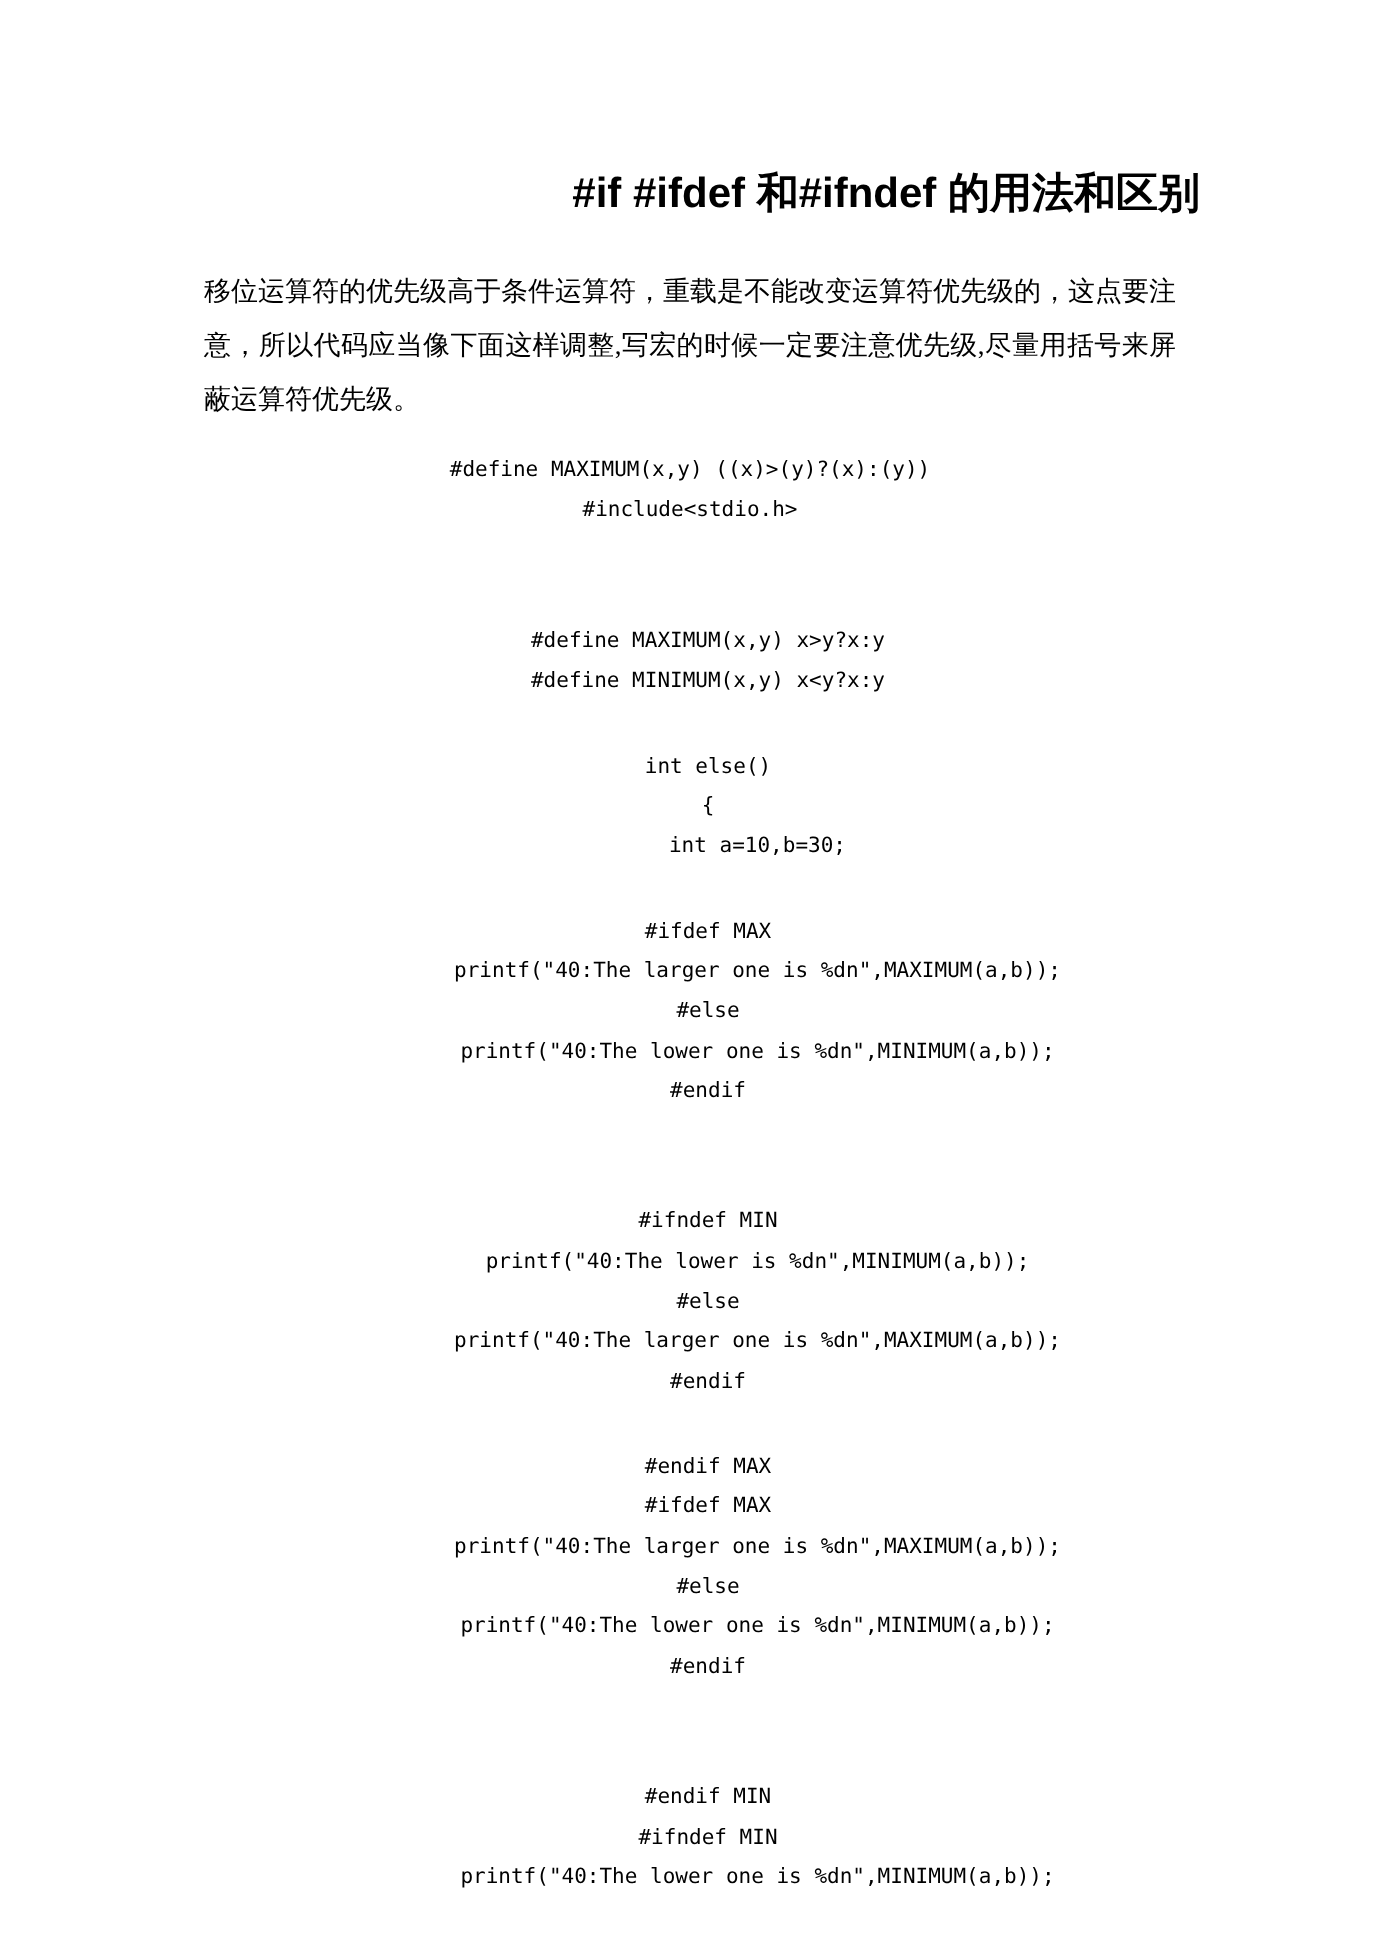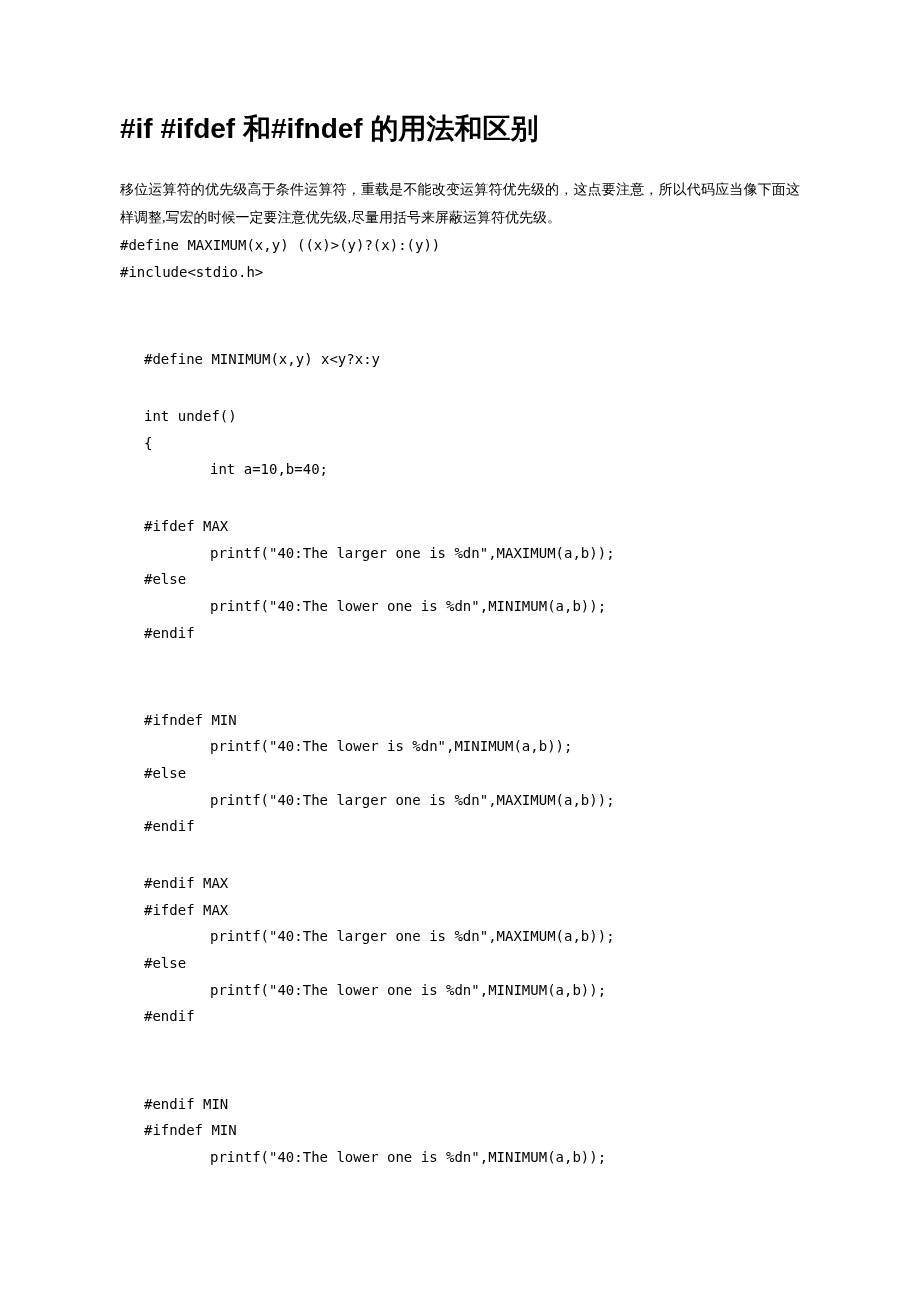--- a/index.html
+++ b/index.html
@@ -7,42 +7,43 @@
     padding: 0;
     background: #fff;
     font-family: "SimSun", "宋体", serif;
     width: 920px;
   }
   .page {
     padding: 110px 120px 40px 120px;
     box-sizing: border-box;
   }
   .title {
-    text-align: left;
+    text-align: right;
     font-family: "SimHei", "黑体", "Microsoft YaHei", sans-serif;
     font-size: 28px;
     font-weight: bold;
     margin-bottom: 28px;
   }
   .subtitle {
     font-family: "SimSun", "宋体", monospace;
     font-size: 14px;
     line-height: 1.9;
   }
   .para {
-    font-size: 14px;
+    font-size: 18px;
     line-height: 2.0;
     text-align: justify;
-    margin: 0;
+    margin: 16px;
   }
   .code {
     font-family: "SimSun", "宋体", monospace;
     font-size: 14px;
     line-height: 1.9;
     white-space: pre;
+    text-align: center;
   }
   .indent1 { padding-left: 24px; }
   .indent2 { padding-left: 90px; }
   .blank { height: 1.9em; }
 </style>
 </head>
 <body>
 
 <div class="page">
 
@@ -50,25 +51,26 @@
 
 
   <p class="para">移位运算符的优先级高于条件运算符，重载是不能改变运算符优先级的，这点要注意，所以代码应当像下面这样调整,写宏的时候一定要注意优先级,尽量用括号来屏蔽运算符优先级。</p>
 
   <div class="code">#define MAXIMUM(x,y) ((x)&gt;(y)?(x):(y))</div>
   <div class="code">#include&lt;stdio.h&gt;</div>
 
   <div class="blank"></div>
 
   <div class="blank"></div>
+  <div class="code indent1">#define MAXIMUM(x,y) x&gt;y?x:y</div>
   <div class="code indent1">#define MINIMUM(x,y) x&lt;y?x:y</div>
   <div class="blank"></div>
-  <div class="code indent1">int undef()</div>
+  <div class="code indent1">int else()</div>
   <div class="code indent1">{</div>
-  <div class="code indent2">int a=10,b=40;</div>
+  <div class="code indent2">int a=10,b=30;</div>
   <div class="blank"></div>
   <div class="code indent1">#ifdef MAX</div>
   <div class="code indent2">printf("40:The larger one is %dn",MAXIMUM(a,b));</div>
   <div class="code indent1">#else</div>
   <div class="code indent2">printf("40:The lower one is %dn",MINIMUM(a,b));</div>
   <div class="code indent1">#endif</div>
   <div class="blank"></div>
   <div class="blank"></div>
   <div class="code indent1">#ifndef MIN</div>
   <div class="code indent2">printf("40:The lower is %dn",MINIMUM(a,b));</div>

